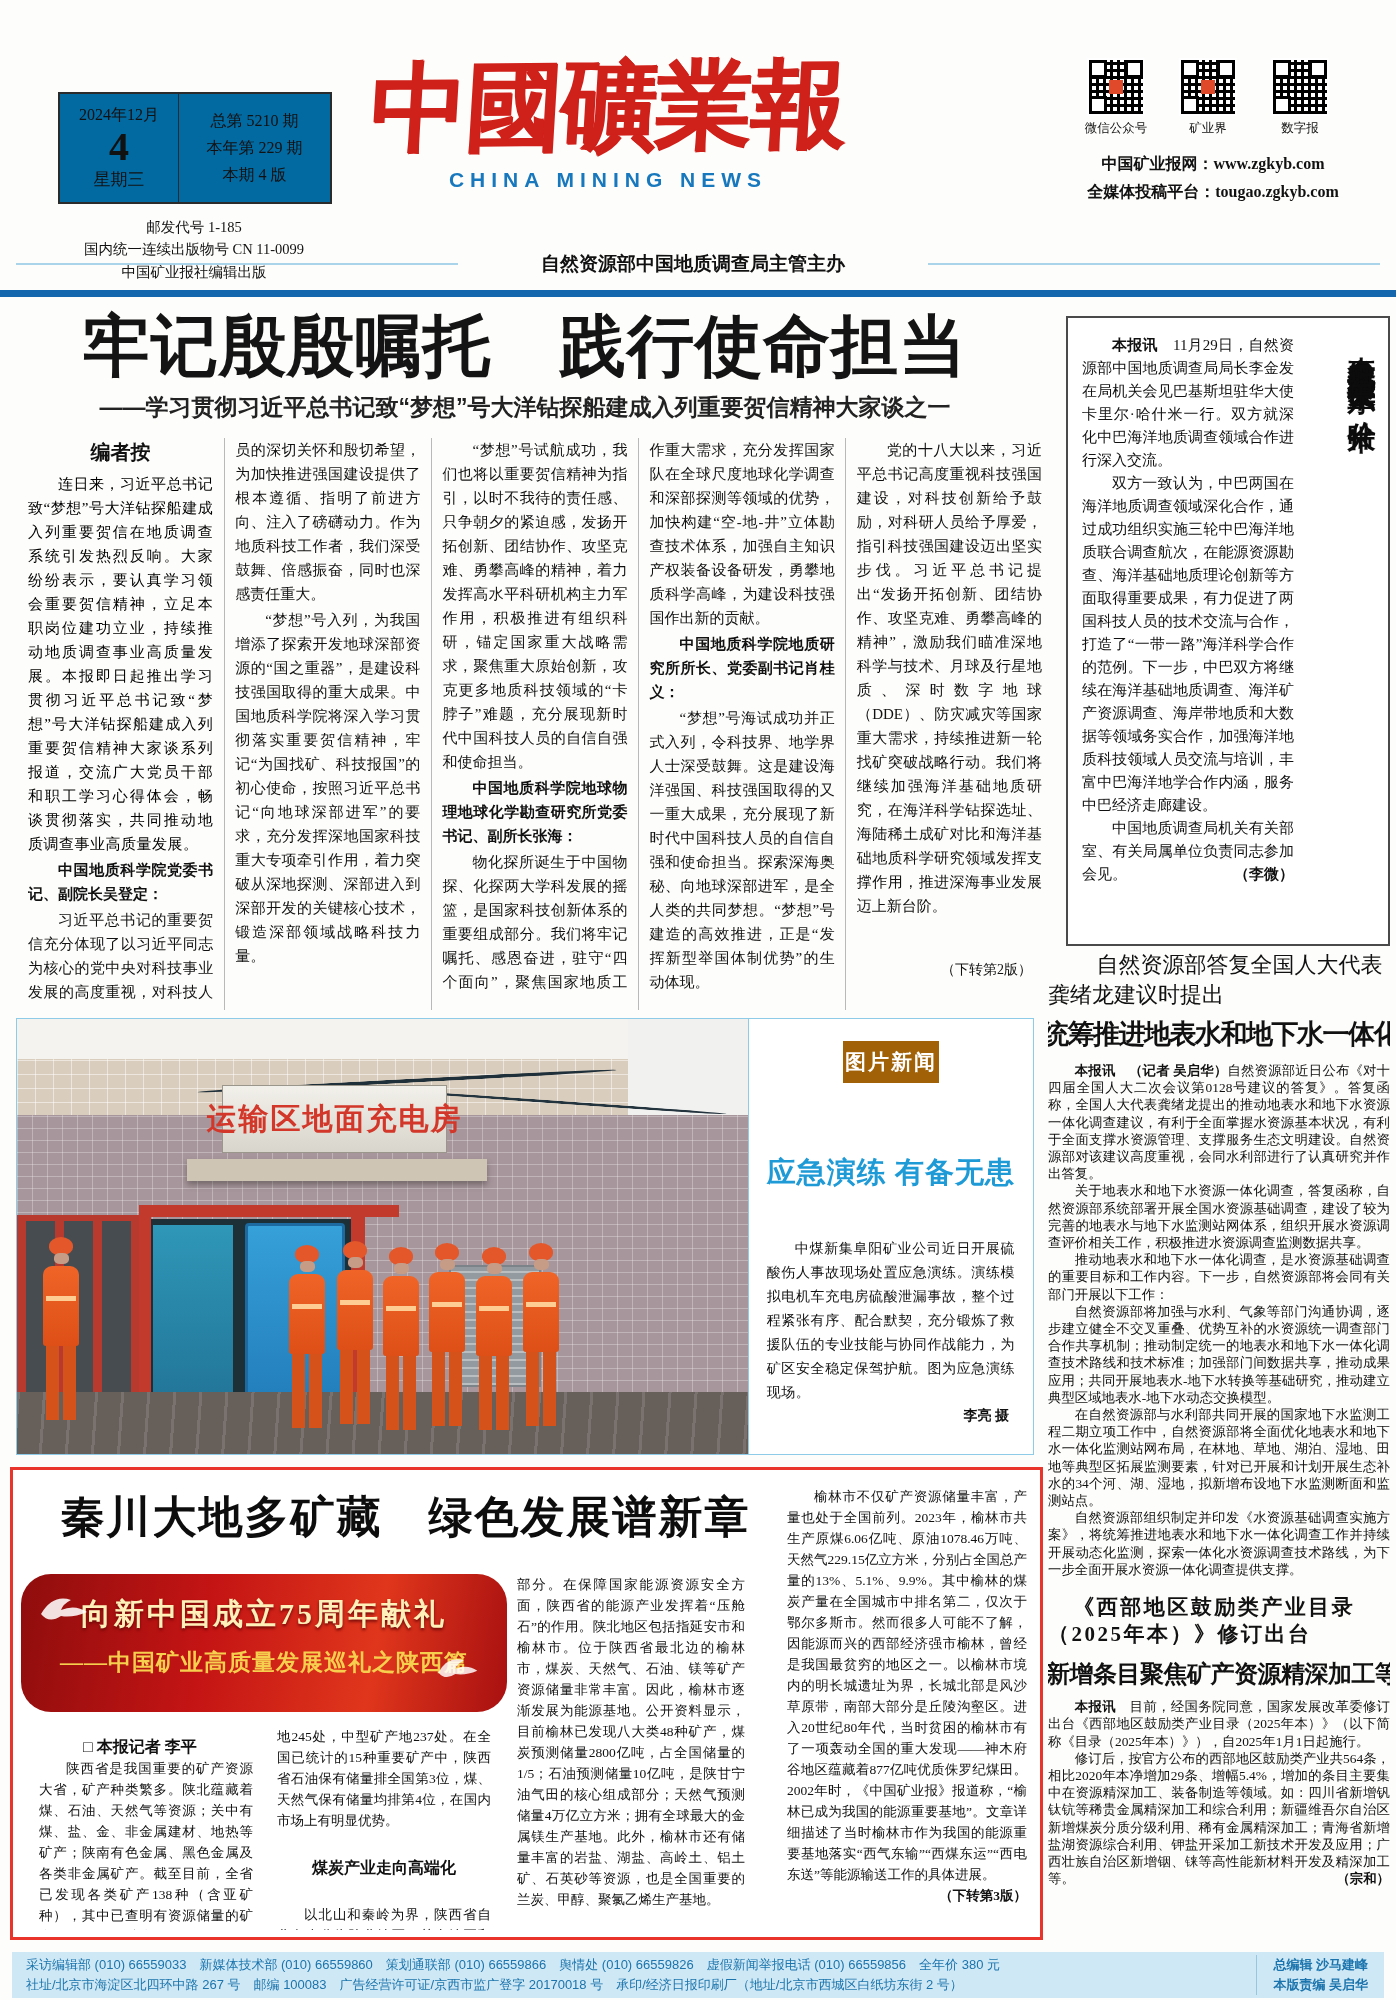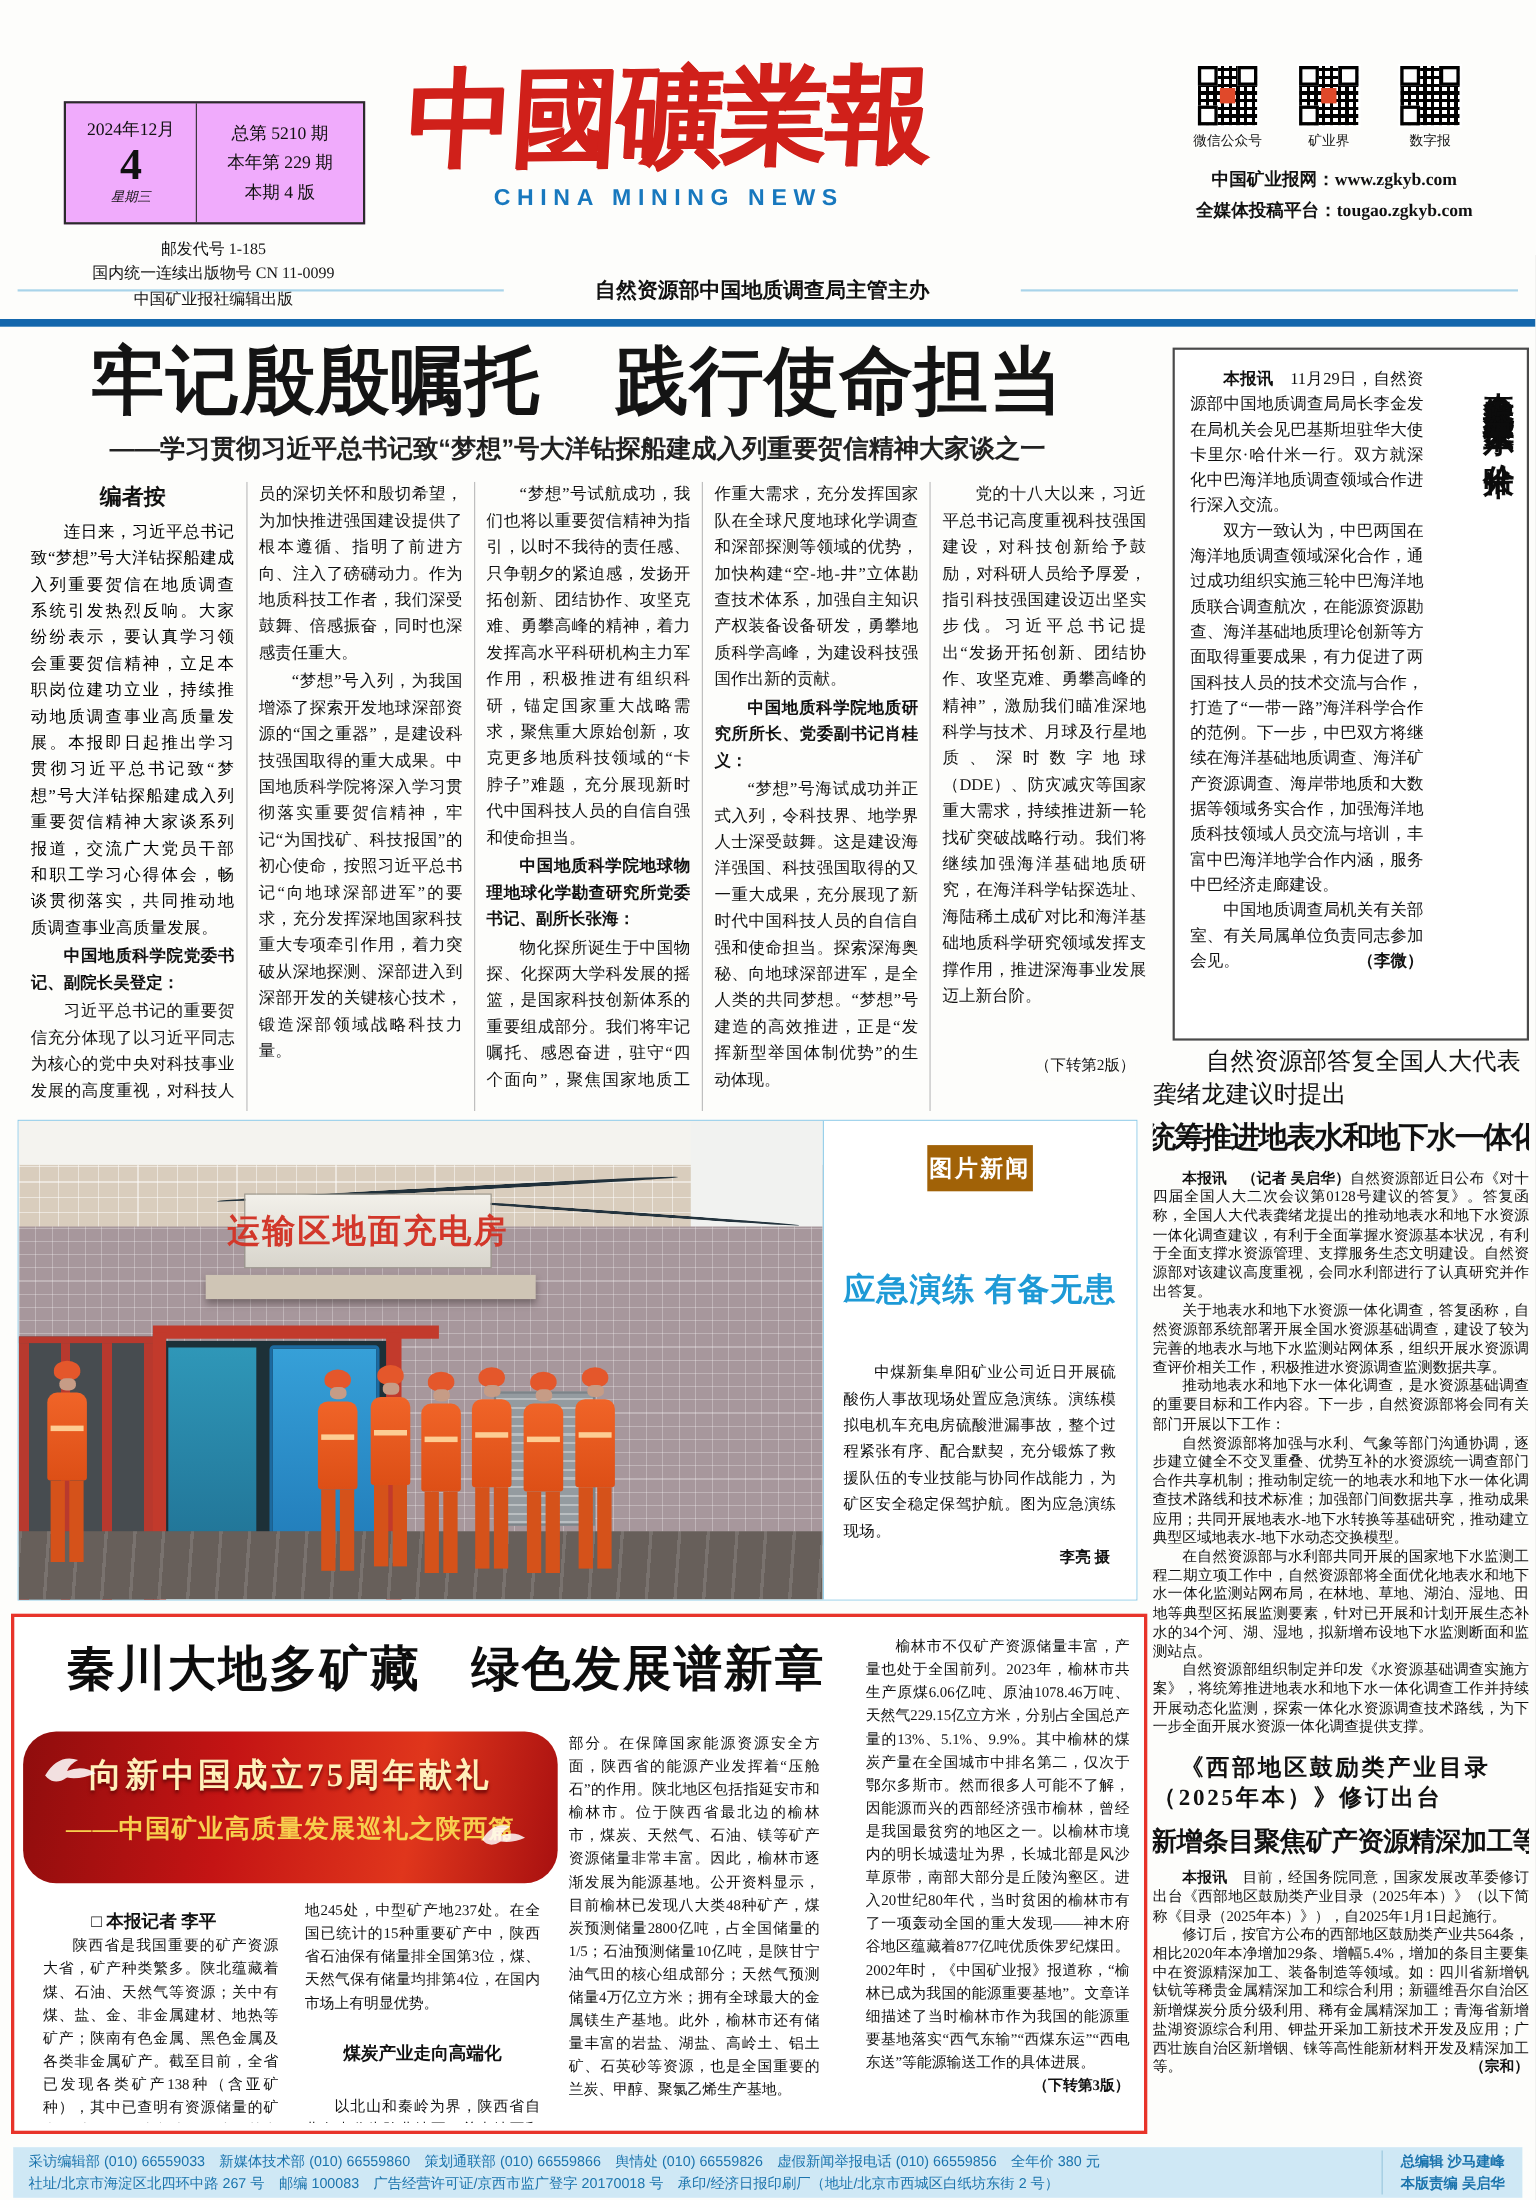--- a/index.html
+++ b/index.html
@@ -1,25 +1,25 @@
 <!DOCTYPE html>
 <html><head>
 <meta charset="utf-8">
 <style>
   html,body{margin:0;padding:0;background:#e9e9e6;}
   #page{position:relative;width:1396px;height:2000px;background:#fdfdfb;margin:0 auto;overflow:hidden;
         font-family:"Liberation Serif","DejaVu Serif",serif;color:#111;}
   [data-name]{box-sizing:border-box;}
   
-  .datebox{position:absolute;left:58px;top:92px;width:274px;height:112px;border:2px solid #2b2b2b;display:flex;background:#f0abfc;}
+  .datebox{position:absolute;left:58px;top:92px;width:274px;height:112px;border:2px solid #2b2b2b;display:flex;background:#0369a1;}
   .datebox .cell-l{width:118px;border-right:1.5px solid #2b2b2b;display:flex;flex-direction:column;justify-content:center;align-items:center;gap:1px;}
   .datebox .cell-r{flex:1;display:flex;flex-direction:column;justify-content:center;align-items:center;gap:6px;font-size:16px;}
   .datebox .month{font-size:16px;}
   .datebox .day{font-size:40px;font-weight:bold;line-height:1;}
-  .datebox .weekday{font-size:12px;font-style:italic;}
+  .datebox .weekday{font-size:17px;}
   .pubinfo{position:absolute;left:16px;top:216px;width:356px;text-align:center;font-size:14.5px;line-height:1.55;}
   .mast-title{position:absolute;left:338px;top:42px;width:540px;text-align:center;font-size:97px;font-weight:bold;
               color:#d0201a;letter-spacing:-2px;white-space:nowrap;transform:skewX(-4deg) rotate(-.6deg);
               font-family:"DejaVu Serif","Liberation Serif",serif;text-shadow:1px 1px 0 #d0201a;}
   .mast-en{position:absolute;left:338px;top:168px;width:540px;text-align:center;color:#1878be;font-weight:bold;
            font-size:21px;letter-spacing:6px;font-family:"Liberation Sans",sans-serif;}
   .qr-row{position:absolute;left:1078px;top:60px;display:flex;gap:16px;}
   .qr-item{width:76px;text-align:center;}
   .qr{width:54px;height:54px;margin:0 auto;position:relative;background:
       repeating-linear-gradient(0deg,#000 0 3px,transparent 3px 7px),

